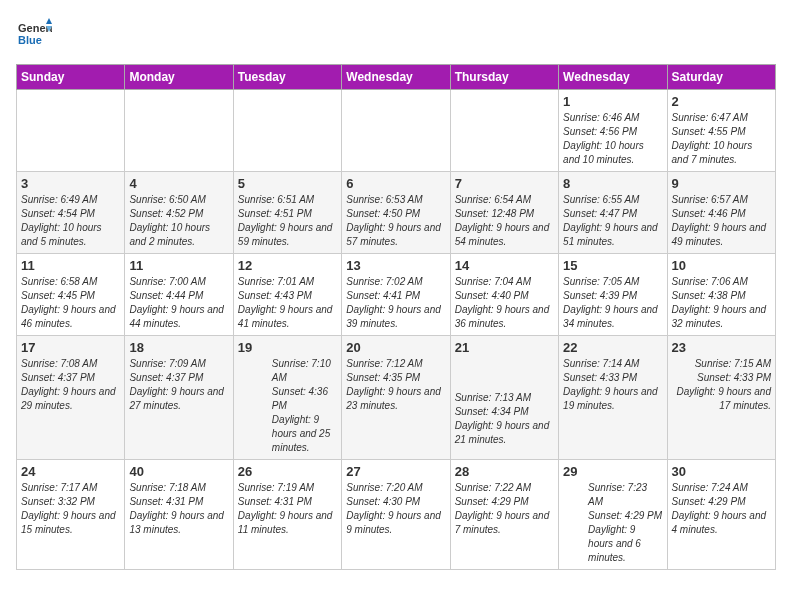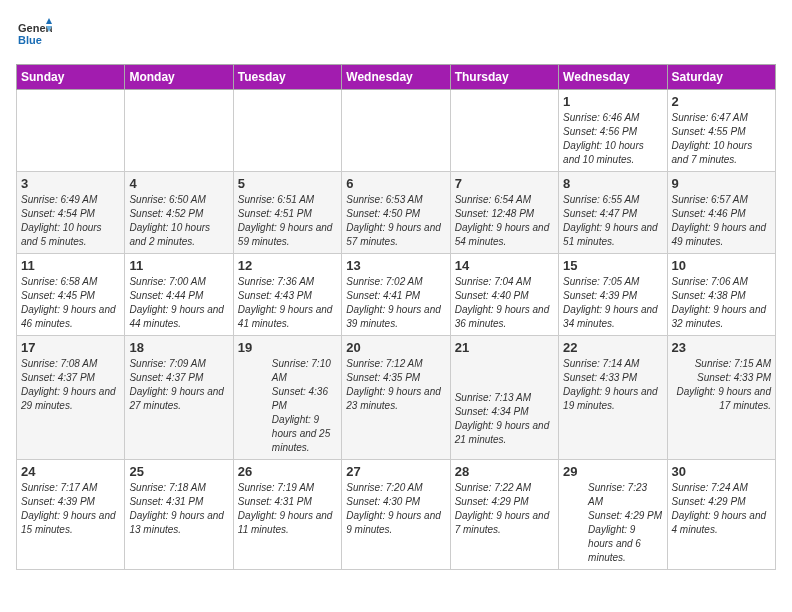--- a/index.html
+++ b/index.html
@@ -180,21 +180,21 @@
 Daylight: 9 hours and 46 minutes.</div>
         </td>
         <td>
           <span class="day-number">11</span>
           <div class="day-info" style="white-space: pre-line;">Sunrise: 7:00 AM
 Sunset: 4:44 PM
 Daylight: 9 hours and 44 minutes.</div>
         </td>
         <td>
           <span class="day-number">12</span>
-          <div class="day-info" style="white-space: pre-line;">Sunrise: 7:36 AM
+          <div class="day-info" style="white-space: pre-line;">Sunrise: 7:01 AM
 Sunset: 4:43 PM
 Daylight: 9 hours and 41 minutes.</div>
         </td>
         <td>
           <span class="day-number">13</span>
           <div class="day-info" style="white-space: pre-line;">Sunrise: 7:02 AM
 Sunset: 4:41 PM
 Daylight: 9 hours and 39 minutes.</div>
         </td>
         <td>
@@ -257,25 +257,25 @@
           <span class="day-number">23</span>
           <div class="day-info" style="white-space: pre-line; text-align: right;">Sunrise: 7:15 AM
 Sunset: 4:33 PM
 Daylight: 9 hours and 17 minutes.</div>
         </td>
       </tr>
       <tr>
         <td>
           <span class="day-number">24</span>
           <div class="day-info" style="white-space: pre-line;">Sunrise: 7:17 AM
-Sunset: 4:39 PM
+Sunset: 3:32 PM
 Daylight: 9 hours and 15 minutes.</div>
         </td>
         <td>
-          <span class="day-number">25</span>
+          <span class="day-number">40</span>
           <div class="day-info" style="white-space: pre-line;">Sunrise: 7:18 AM
 Sunset: 4:31 PM
 Daylight: 9 hours and 13 minutes.</div>
         </td>
         <td>
           <span class="day-number">26</span>
           <div class="day-info" style="white-space: pre-line;">Sunrise: 7:19 AM
 Sunset: 4:31 PM
 Daylight: 9 hours and 11 minutes.</div>
         </td>

